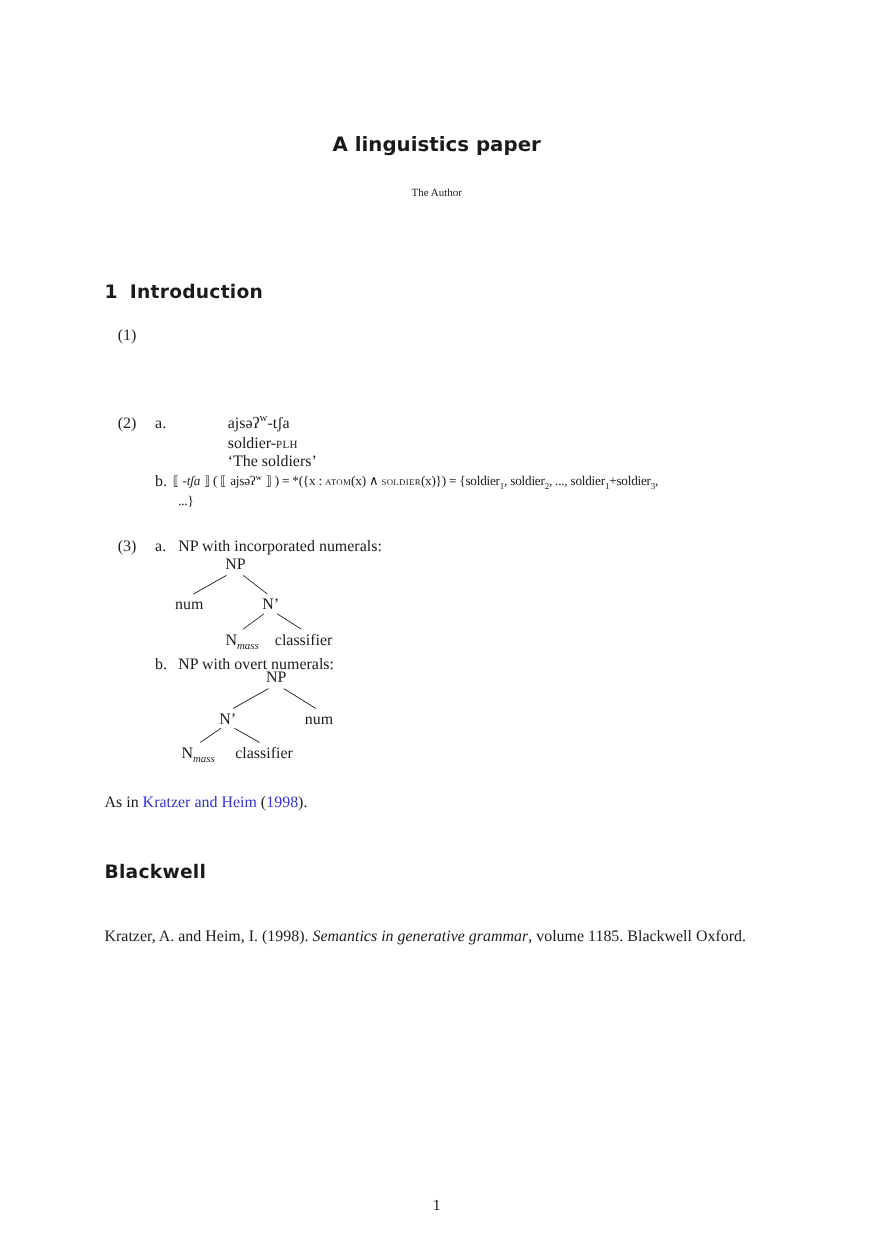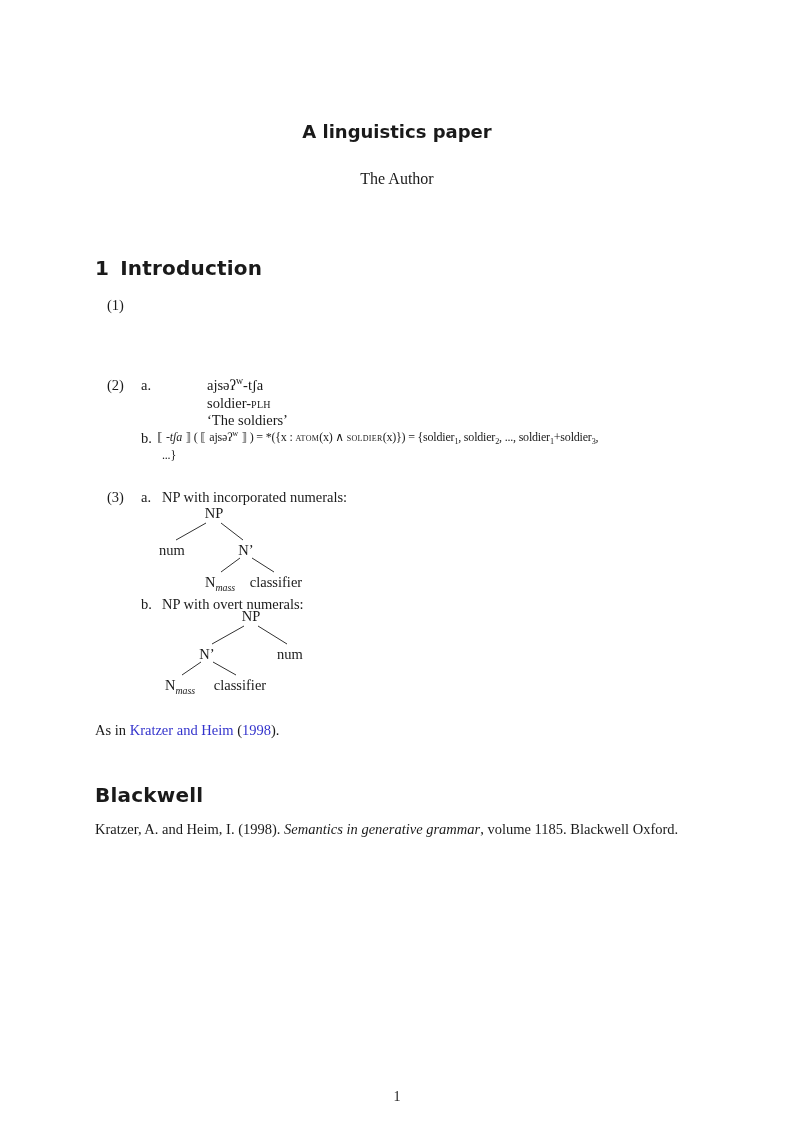--- a/index.html
+++ b/index.html
@@ -5,22 +5,22 @@
   html,body { margin:0; padding:0; background:#e8e8e8; }
   #page {
     position:relative; width:794px; height:1123px; margin:0 auto;
     background:#ffffff; overflow:hidden;
     font-family:"Liberation Serif","DejaVu Serif",serif;
     font-size:14.5px; color:#1a1a1a;
   }
   .abs { position:absolute; }
   .sans { font-family:"DejaVu Sans","Liberation Sans",sans-serif; font-weight:bold; }
   .title { top:121px; left:0; width:794px; text-align:center; font-size:18px; }
-  .author { top:170px; left:0; width:794px; text-align:center; font-size:16px; }
-  .sect { font-size:20px; letter-spacing:0.2px; }
+  .author { top:170px; left:0; width:794px; text-align:center; font-size:10px; }
+  .sect { font-size:17px; letter-spacing:0.2px; }
   .sect .secnum { margin-right:11px; }
   .exblock { line-height:17.5px; }
   .src { display:inline-block; min-width:81px; }
   .sc { font-variant:small-caps; letter-spacing:0.3px; }
   .i { font-style:italic; }
   .sub { vertical-align:sub; font-size:68%; line-height:0; }
   .sup { vertical-align:super; font-size:68%; line-height:0; }
   .sub.i { font-style:italic; }
   .dbr { font-family:"DejaVu Sans",sans-serif; font-size:96%; }
   .formula { font-size:12px; letter-spacing:-0.2px; white-space:nowrap; }
@@ -85,17 +85,17 @@
     <line x1="258" y1="626" x2="287" y2="644"></line>
     <line x1="201" y1="662" x2="182" y2="675"></line>
     <line x1="213" y1="662" x2="236" y2="675"></line>
   </svg>
 
   <div class="abs" style="left:95px; top:722px;">
     <span>As in </span><a class="blue" style="color: rgb(51, 51, 204);">Kratzer and Heim</a><span> (</span><a class="blue" style="color: rgb(51, 51, 204);">1998</a><span>).</span>
   </div>
 
   <div class="abs sect sans" style="left:95px; top:783px;">Blackwell</div>
-  <div class="abs refentry" style="left:95px; top:821px;"><span>Kratzer, A. and Heim, I. (1998). </span><span class="i">Semantics in generative grammar</span><span>, volume 1185. Blackwell Oxford.</span></div>
+  <div class="abs refentry" style="left:95px; top:843px;"><span>Kratzer, A. and Heim, I. (1998). </span><span class="i">Semantics in generative grammar</span><span>, volume 1185. Blackwell Oxford.</span></div>
 
   <div class="abs footer">1</div>
 
 </div>
 
 </body></html>

